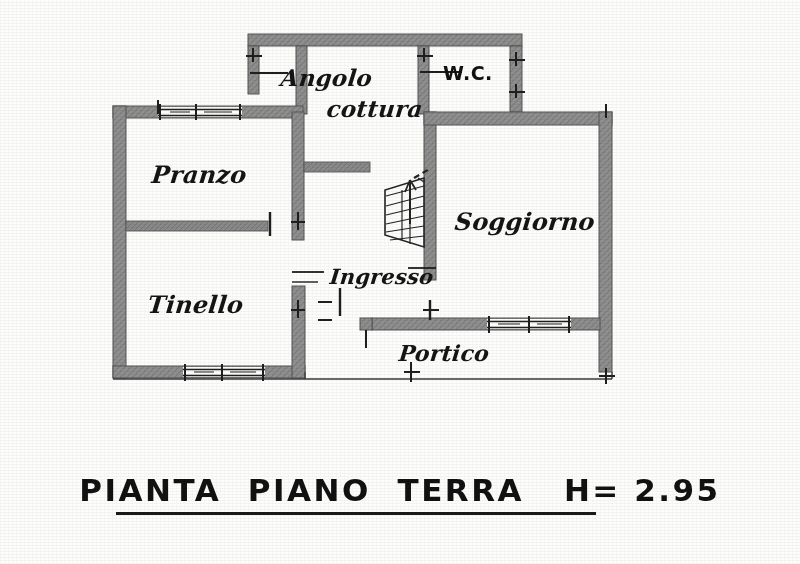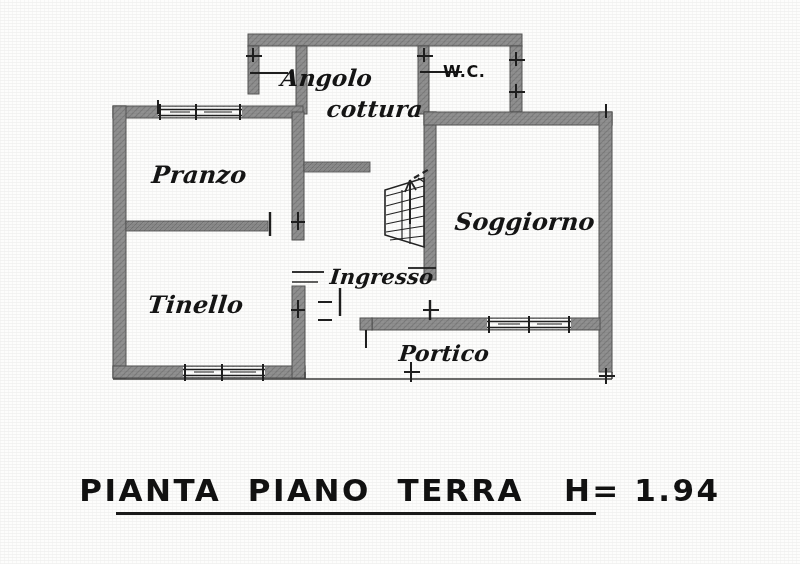--- a/index.html
+++ b/index.html
@@ -234,19 +234,19 @@
   <div class="roomlabel script" style="left:281px;top:64px;font-size:23px;">Angolo</div>
 
   <div class="roomlabel script" style="left:327px;top:95px;font-size:23px;">cottura</div>
 
   <div class="roomlabel script" style="left:455px;top:207px;font-size:24px;">Soggiorno</div>
 
   <div class="roomlabel script" style="left:330px;top:264px;font-size:21px;">Ingresso</div>
 
   <div class="roomlabel script" style="left:399px;top:340px;font-size:22px;">Portico</div>
 
-  <div class="wclabel" style="left:443px;top:62px;font-size:16px;">W.C.</div>
+  <div class="wclabel" style="left:443px;top:62px;font-size:19px;">W.C.</div>
 
   <div class="grain"></div>
 </div>
 
-<div id="plan-title">PIANTA  PIANO  TERRA   H= 1.94</div>
+<div id="plan-title">PIANTA  PIANO  TERRA   H= 2.95</div>
 <div id="title-rule"></div>
 
 </body></html>

